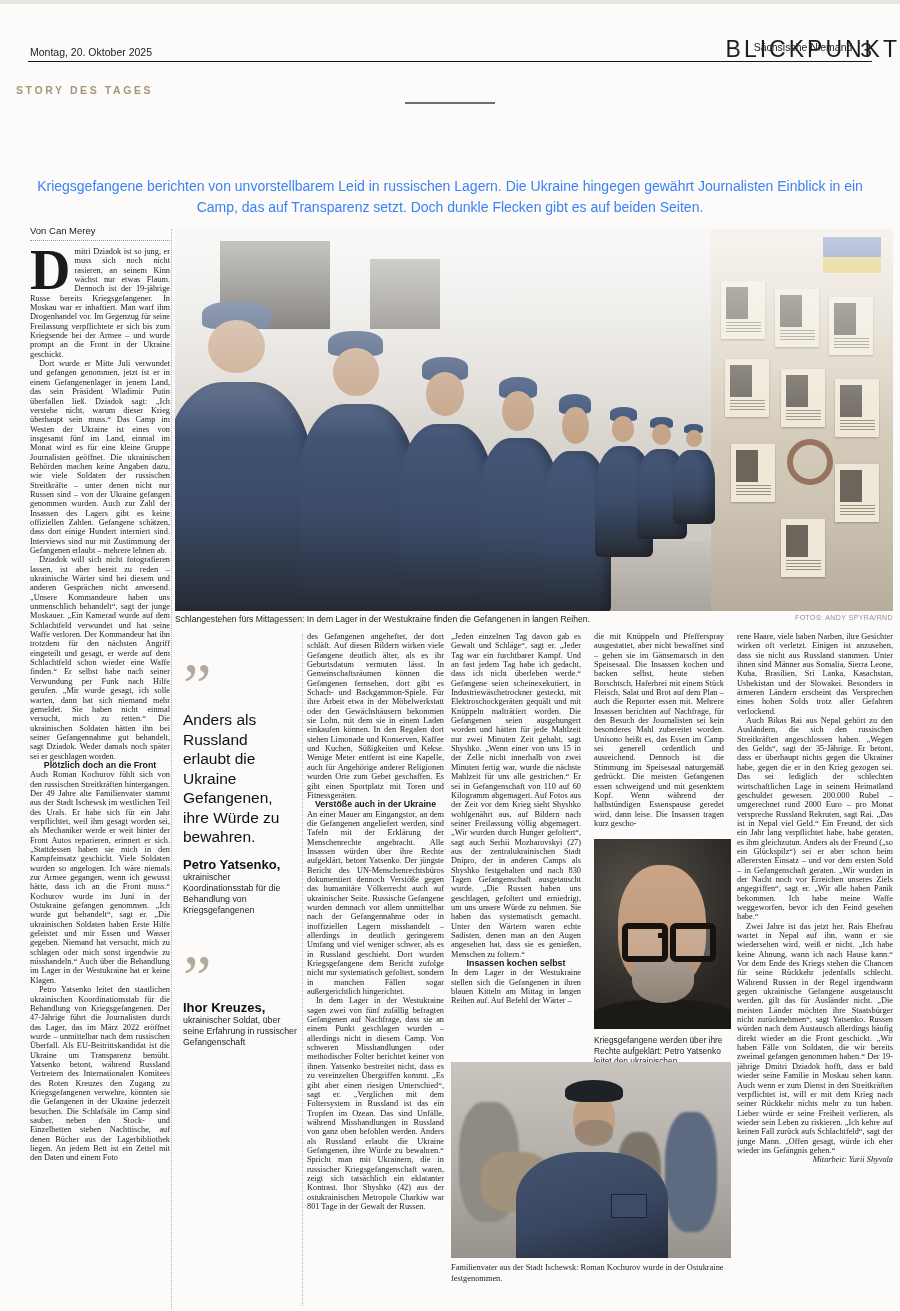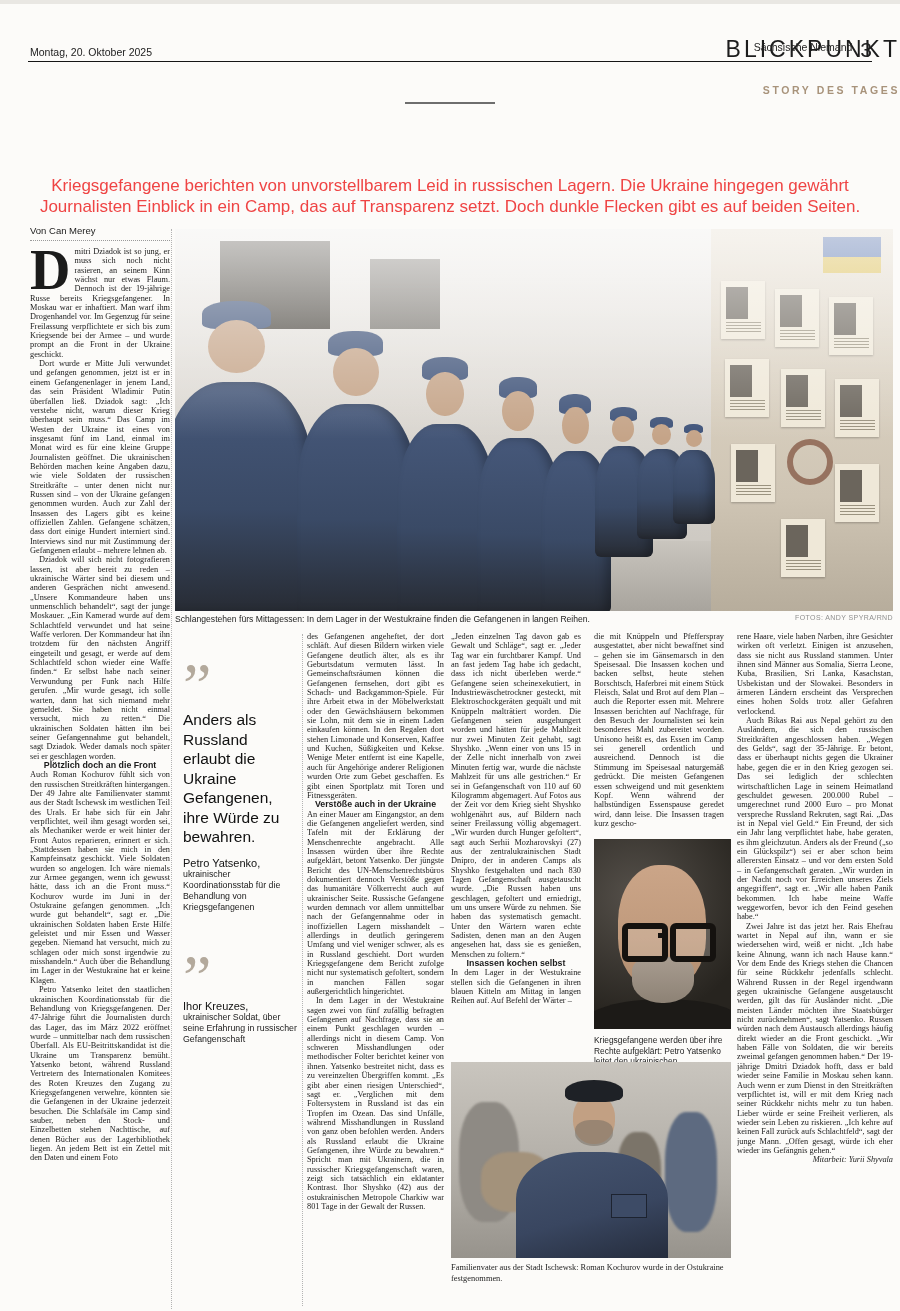--- a/index.html
+++ b/index.html
@@ -7,28 +7,28 @@
         font-family:"Liberation Serif",serif;color:#1b1b1b;}
   
   .hdr-date{position:absolute;left:30px;top:42px;font-family:"Liberation Sans",sans-serif;font-size:10.5px;color:#222;}
   .hdr-section{position:absolute;left:0;right:0;top:32px;text-align:right;font-family:"Liberation Sans",sans-serif;
                font-size:23px;letter-spacing:3px;color:#1d1d1d;}
   .hdr-right{position:absolute;right:28px;top:34px;font-family:"Liberation Sans",sans-serif;color:#222;}
   .hdr-paper{font-size:10.5px;vertical-align:6px;}
   .hdr-page{font-size:21px;margin-left:8px;}
   .hdr-rule{position:absolute;left:28px;right:28px;top:57px;border-top:1.6px solid #161616;}
   
-  .kicker{position:absolute;left:16px;right:0;top:80px;text-align:right;font-family:"Liberation Sans",sans-serif;
+  .kicker{position:absolute;left:16px;right:0;top:80px;text-align:left;font-family:"Liberation Sans",sans-serif;
           font-weight:bold;font-size:10.5px;letter-spacing:2.6px;color:#a8937b;}
   .kicker-rule{position:absolute;left:405px;top:98px;width:90px;border-top:2px solid #6e6e6e;}
   .headline{position:absolute;left:0;right:0;top:100px;text-align:center;}
   .headline span{display:inline-block;font-family:"Liberation Serif",serif;font-weight:bold;font-size:55px;
                  transform:scaleX(.84);transform-origin:center;white-space:nowrap;letter-spacing:-1px;color:#111;}
   .subtitle{position:absolute;left:35px;right:35px;top:172px;text-align:center;font-family:"Liberation Sans",sans-serif;
-            font-size:17px;line-height:20.5px;color:#ef4444;}
+            font-size:14px;line-height:20.5px;color:#3b82f6;}
   
   .byline{position:absolute;left:30px;top:221px;width:140px;font-family:"Liberation Sans",sans-serif;font-size:9.5px;color:#222;
           padding-bottom:4px;border-bottom:1px dotted #9a9a9a;}
   .col{position:absolute;font-size:8.3px;line-height:9.35px;text-align:justify;overflow:hidden;}
   .col p{margin:0;}
   .col p + p{text-indent:9px;}
   .subhead{font-family:"Liberation Sans",sans-serif;font-weight:bold;font-size:8.8px;text-align:center;
            margin:6px 0 3px 0;text-indent:0 !important;}
   .col1{left:30px;top:243px;width:140px;height:1062px;}
   .dropcap{float:left;font-size:56px;line-height:46px;font-weight:bold;padding-right:4px;font-family:"Liberation Serif",serif;}
@@ -57,21 +57,21 @@
   .flag{position:absolute;right:12px;top:8px;width:58px;height:36px;background:linear-gradient(180deg,#3d5fa5 0 55%,#d9b83e 55% 100%);opacity:.85;}
   .wreath{position:absolute;right:60px;top:210px;width:34px;height:34px;border-radius:50%;border:6px solid #7e4f3a;opacity:.7;}
   .fog{position:absolute;left:0;top:0;right:0;height:55%;background:linear-gradient(180deg,rgba(255,255,255,.65),rgba(255,255,255,0));}
   .cap-row{position:absolute;left:175px;top:610px;width:718px;display:flex;justify-content:space-between;align-items:flex-start;}
   .cap-main{font-family:"Liberation Sans",sans-serif;font-size:8.6px;color:#1d1d1d;}
   .credit{font-family:"Liberation Sans",sans-serif;font-size:7px;color:#8f8f8f;letter-spacing:.4px;white-space:nowrap;}
   
   .pq{position:absolute;left:183px;width:116px;font-family:"Liberation Sans",sans-serif;}
   .pq .glyph{font-family:"Liberation Serif",serif;font-size:64px;line-height:44px;color:#b3a99c;display:block;}
   .pq .qtext{font-size:15.5px;line-height:19.5px;color:#101010;margin:2px 0 10px 0;}
-  .pq .qname{font-size:11px;font-weight:normal;color:#111;}
+  .pq .qname{font-size:13px;font-weight:bold;color:#111;}
   .pq .qrole{font-size:8.8px;line-height:11px;color:#222;}
   
   .photo2{position:absolute;left:594px;top:835px;width:137px;height:190px;overflow:hidden;
           background:radial-gradient(circle at 30% 30%,#55504a,#27241f 75%);}
   .p2-head{position:absolute;left:24px;top:26px;width:88px;height:122px;border-radius:46% 46% 40% 40%;
            background:linear-gradient(180deg,#cba588 0%,#c09a7c 60%,#b08c6f 100%);}
   .p2-glass{position:absolute;top:84px;width:34px;height:27px;border:6px solid #15120f;border-radius:6px;background:rgba(230,225,215,.25);}
   .p2-bridge{position:absolute;left:64px;top:94px;width:10px;height:5px;background:#15120f;}
   .p2-beard{position:absolute;left:38px;top:118px;width:62px;height:46px;border-radius:30% 30% 48% 48%;
             background:linear-gradient(180deg,#a89c90,#8d8275);}

